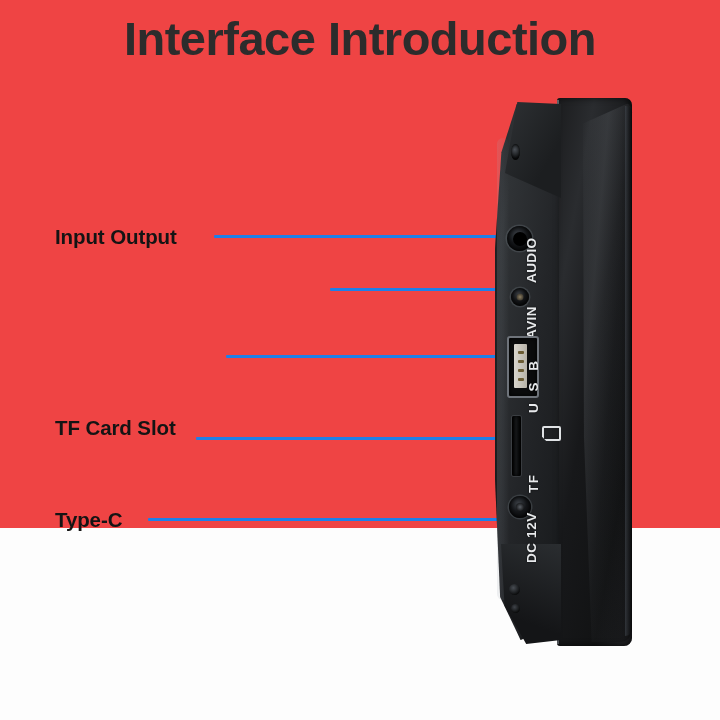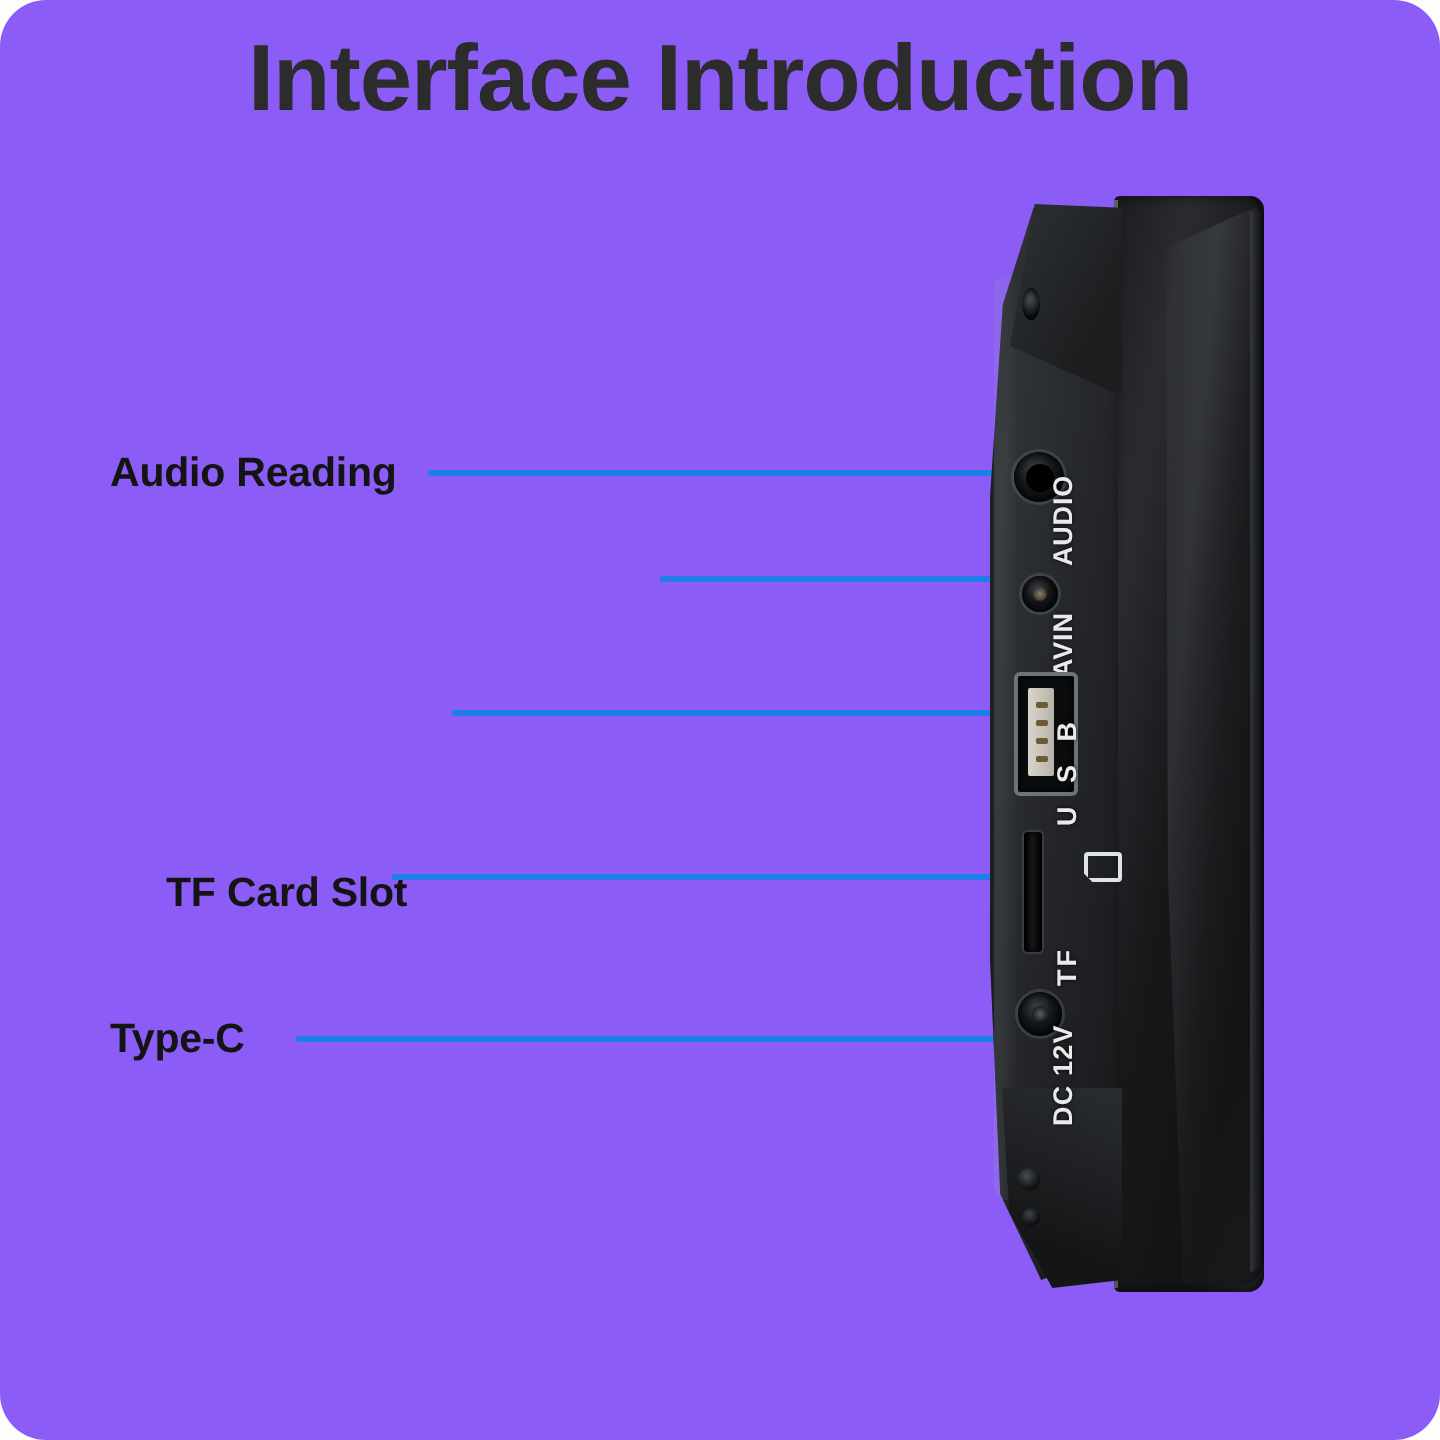--- a/index.html
+++ b/index.html
@@ -9,23 +9,22 @@
   body {
     width: 720px;
     height: 720px;
     background: #fdfdfd;
     font-family: "Liberation Sans", sans-serif;
     overflow: hidden;
   }
   #page {
     position: relative;
     width: 720px;
-    height: 720px;
-    background: #8b5cf6;
-    border-radius: 23px;
+    height: 528px;
+    background: #ef4444;
   }
 
   
   #page-title {
     position: absolute;
     top: 8px;
     left: 0;
     width: 720px;
     text-align: center;
     font-size: 47px;
@@ -265,28 +264,28 @@
     clip-path: polygon(0% 0%, 100% 0%, 100% 100%, 22% 100%, 0% 72%);
   }
 </style>
 </head>
 <body>
 
 <div id="page">
 
   <div id="page-title">Interface Introduction</div>
 
-  <div class="callout-label" style="left:55px; top:225px;">Audio Reading</div>
+  <div class="callout-label" style="left:55px; top:225px;">Input Output</div>
   <div class="leader-line" style="left:214px; top:235px; width:287px;"></div>
 
   <div class="leader-line" style="left:330px; top:288px; width:177px;"></div>
 
   <div class="leader-line" style="left:226px; top:355px; width:281px;"></div>
 
-  <div class="callout-label" style="left:55px; top:435px;margin-left:28px;">TF Card Slot</div>
+  <div class="callout-label" style="left:55px; top:416px;">TF Card Slot</div>
   <div class="leader-line" style="left:196px; top:437px; width:317px;"></div>
 
   <div class="callout-label" style="left:55px; top:508px;">Type-C</div>
   <div class="leader-line" style="left:148px; top:518px; width:363px;"></div>
 
   <div id="device">
 
     <div class="body-right"></div>
     <div class="body-right-sheen"></div>
     <div class="body-right-edge"></div>

